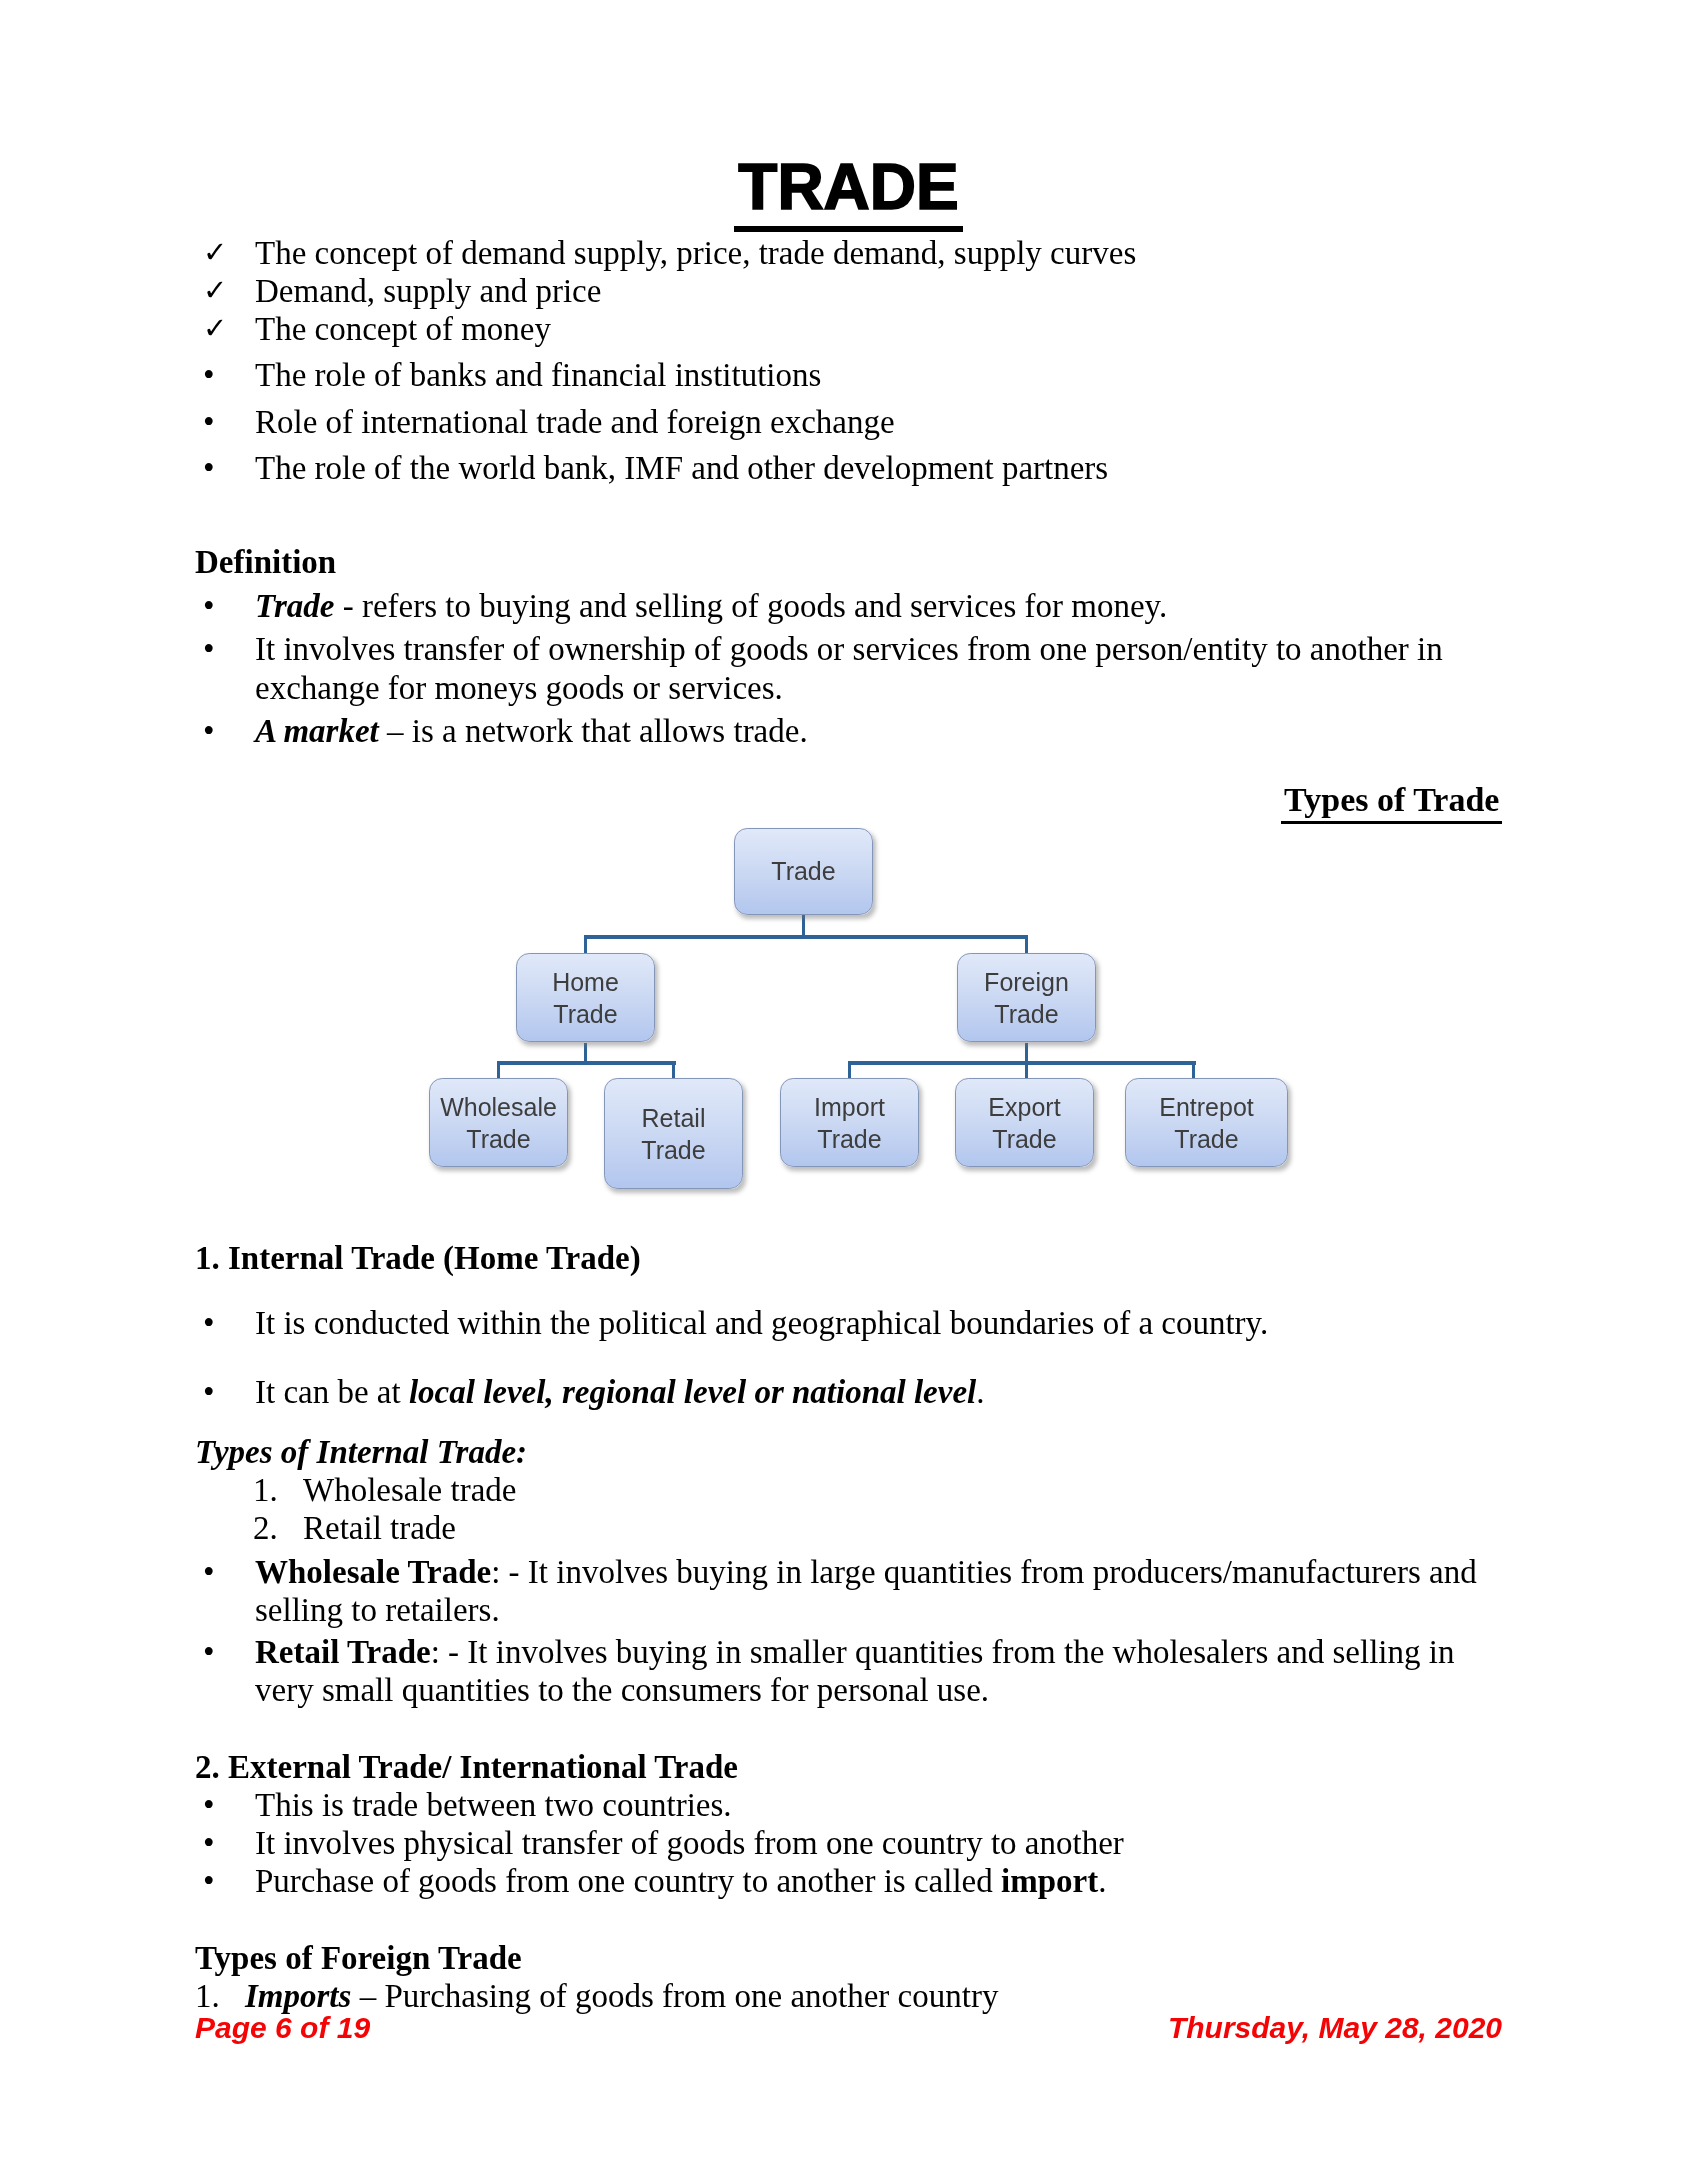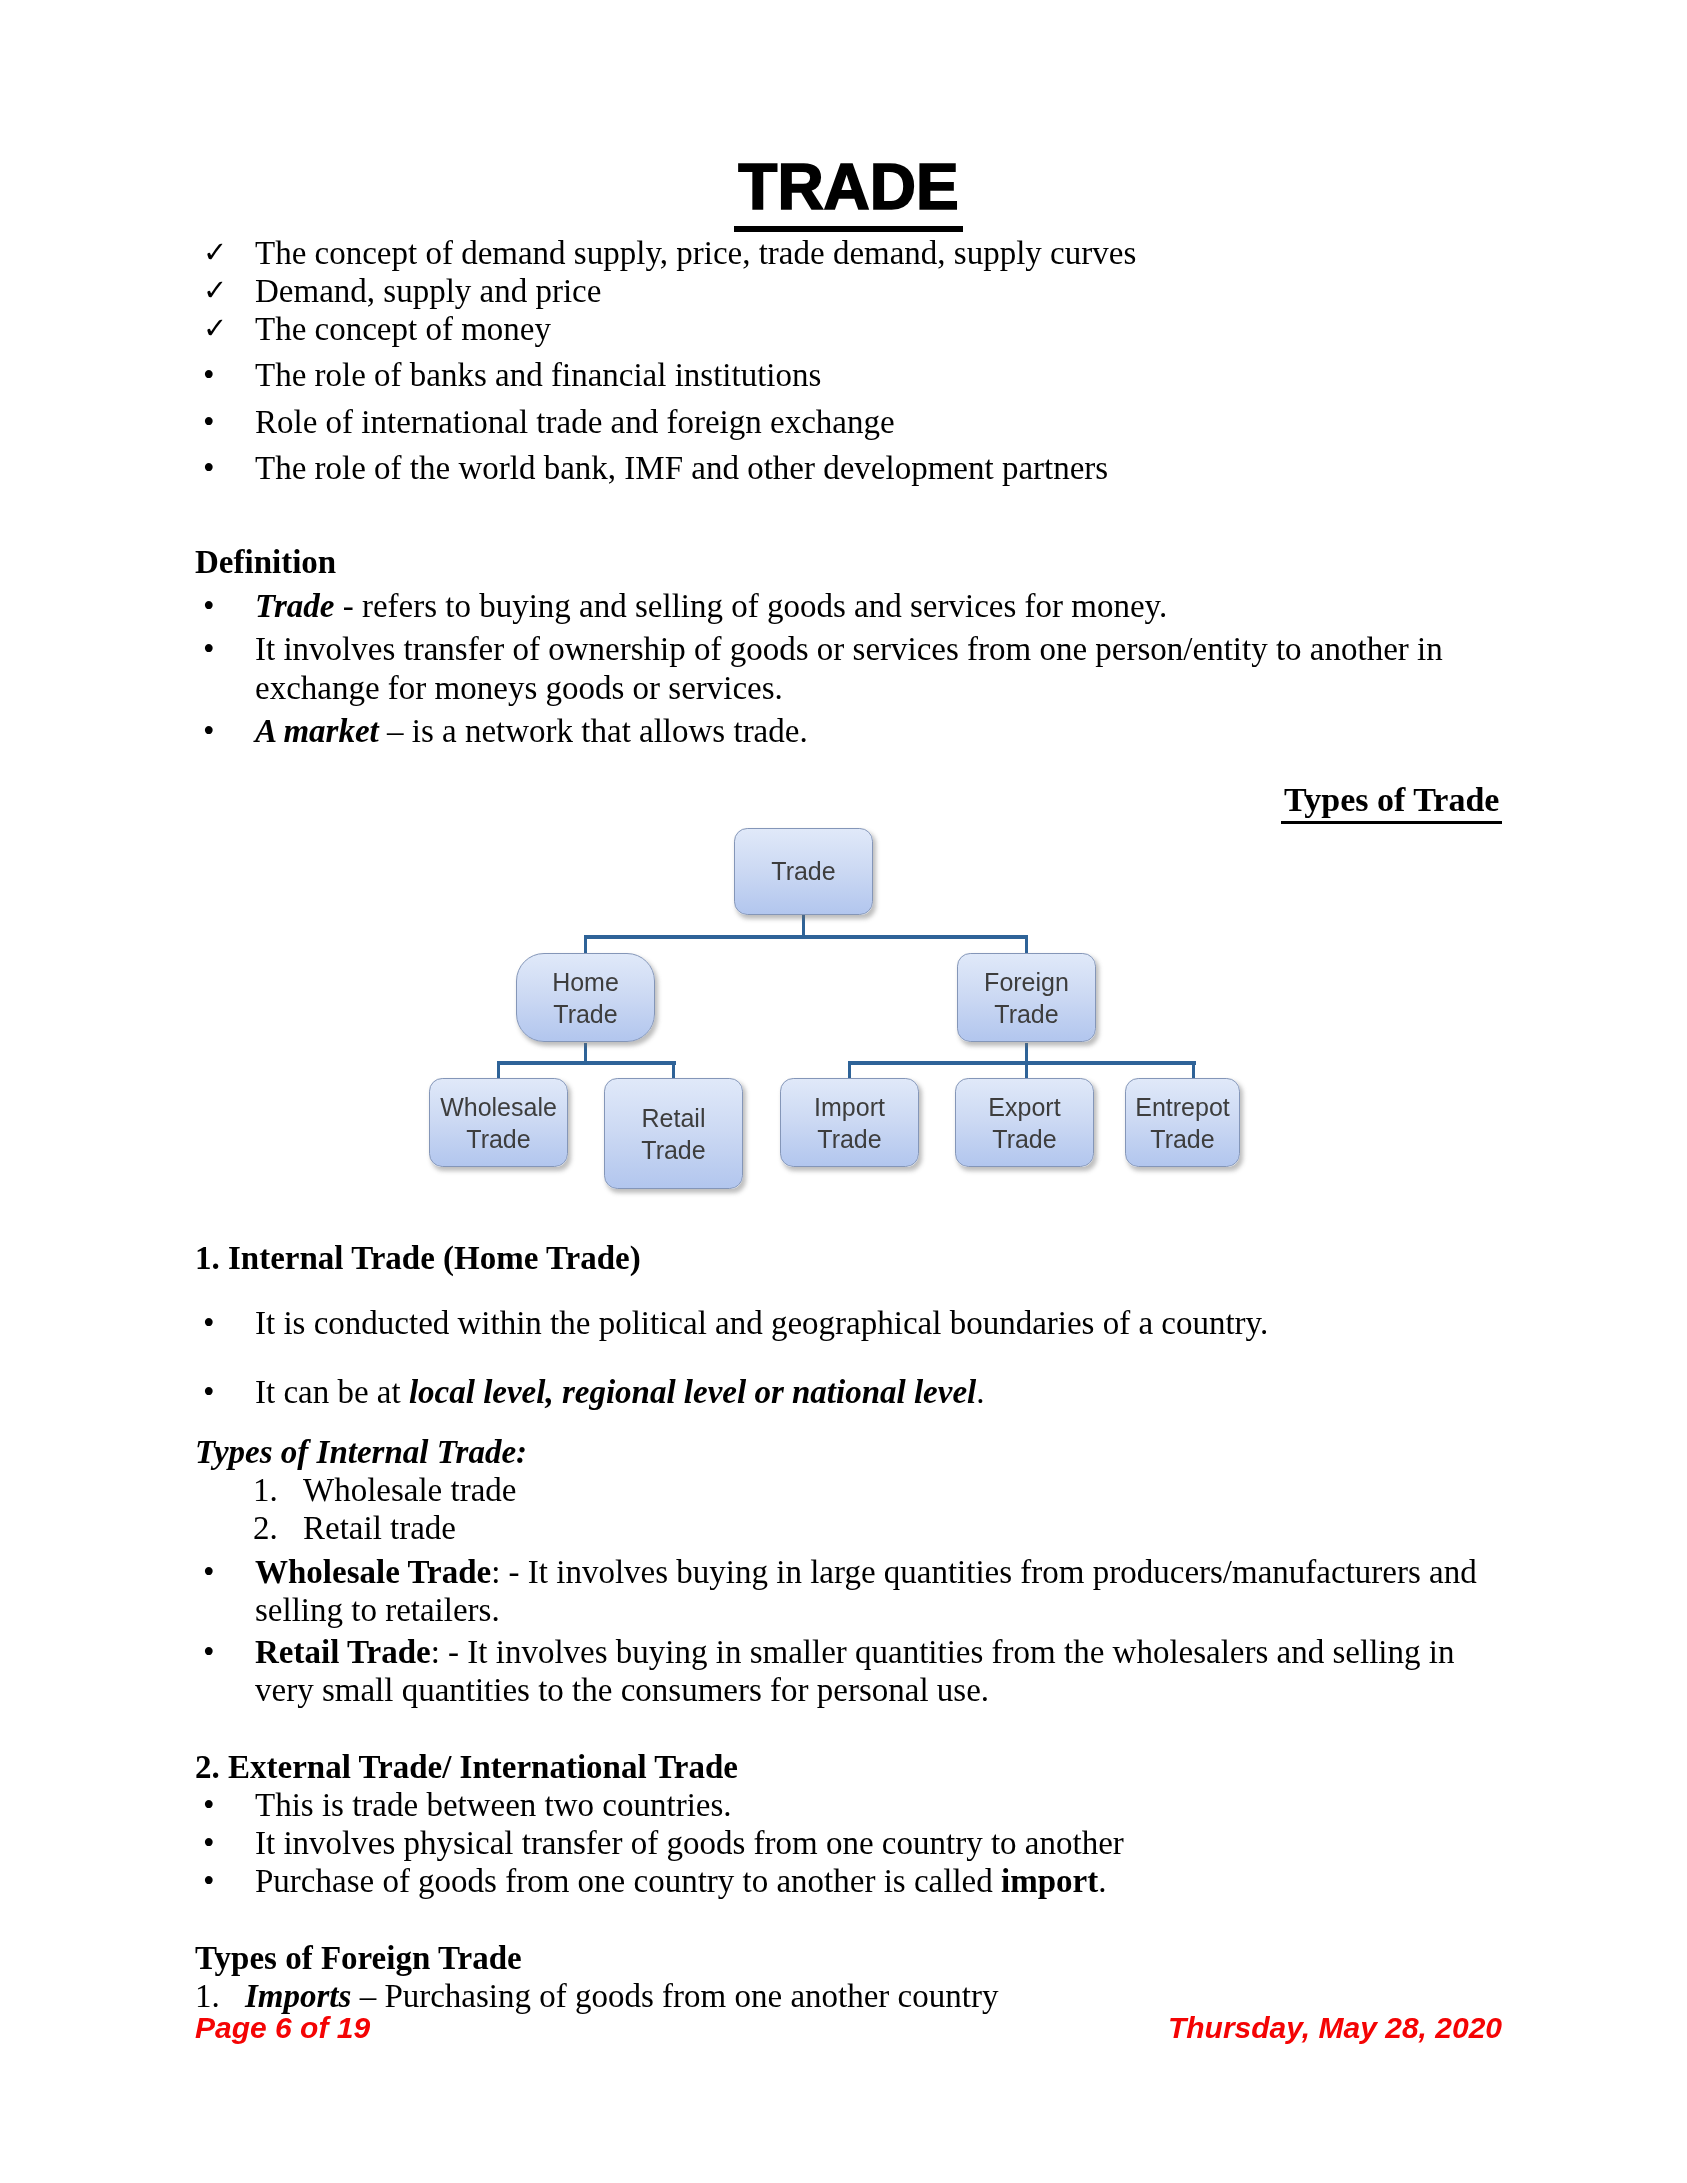--- a/index.html
+++ b/index.html
@@ -132,33 +132,33 @@
     <div class="ln" style="left:173px; top:222px; width:3.3px; height:20px;"></div>
     <div class="ln" style="left:614px; top:222px; width:3.3px; height:36px;"></div>
     <div class="ln" style="left:86px; top:240px; width:179px; height:3.3px;"></div>
     <div class="ln" style="left:86px; top:240px; width:3.3px; height:18px;"></div>
     <div class="ln" style="left:261px; top:240px; width:3.3px; height:18px;"></div>
     <div class="ln" style="left:437px; top:240px; width:348px; height:3.3px;"></div>
     <div class="ln" style="left:437px; top:240px; width:3.3px; height:18px;"></div>
     <div class="ln" style="left:781px; top:240px; width:3.3px; height:18px;"></div>
 
     <div class="node" style="left:323px;  top:6.6px;  width:139px; height:87px;">Trade</div>
-    <div class="node" style="left:105px;  top:132px; width:139px; height:89px;border-radius:28px;">Home
+    <div class="node" style="left:105px;  top:132px; width:139px; height:89px;">Home
 Trade</div>
     <div class="node" style="left:546px;  top:132px; width:139px; height:89px;">Foreign
 Trade</div>
     <div class="node" style="left:18px;   top:257px; width:139px; height:89px;">Wholesale
 Trade</div>
     <div class="node" style="left:193px;  top:257px; width:139px; height:111px;">Retail
 Trade</div>
     <div class="node" style="left:369px;  top:257px; width:139px; height:89px;">Import
 Trade</div>
     <div class="node" style="left:544px;  top:257px; width:139px; height:89px;">Export
 Trade</div>
-    <div class="node" style="left:714px; top:257px; width:115px; height:89px;">Entrepot
+    <div class="node" style="left:714px; top:257px; width:163px; height:89px;">Entrepot
 Trade</div>
   </div>
 
   <div class="h mt-internal">1. Internal Trade (Home Trade)</div>
   <div class="li int-b1">
     <span class="marker">•</span>
     <span>It is conducted within the political and geographical boundaries of a country.</span>
   </div>
   <div class="li int-b2">
     <span class="marker">•</span>

